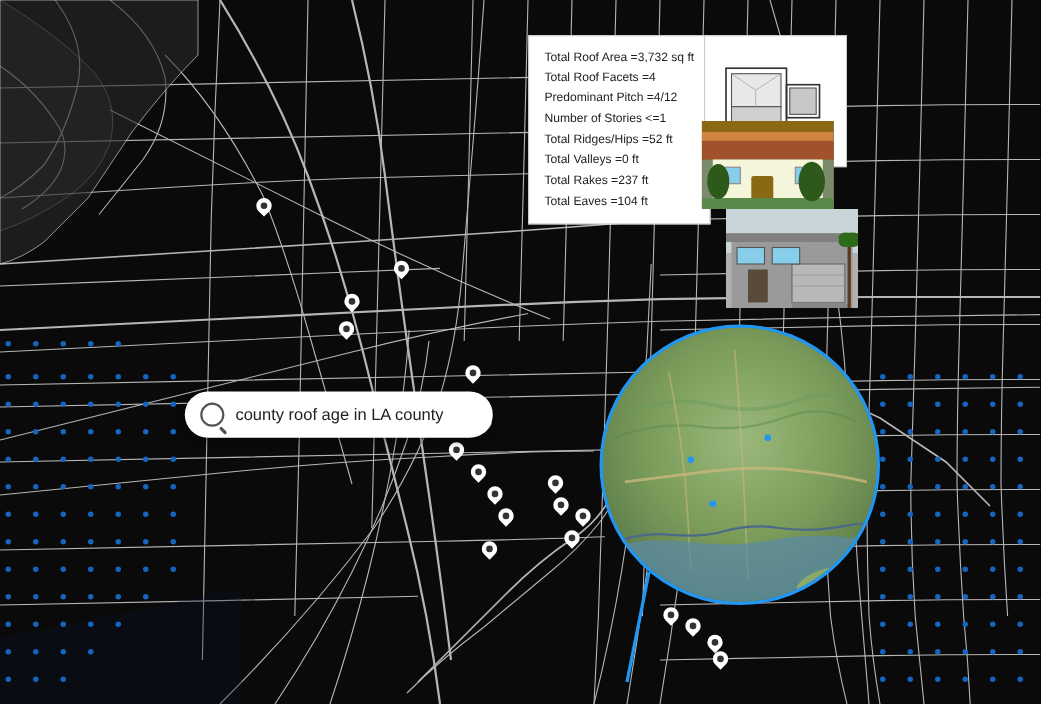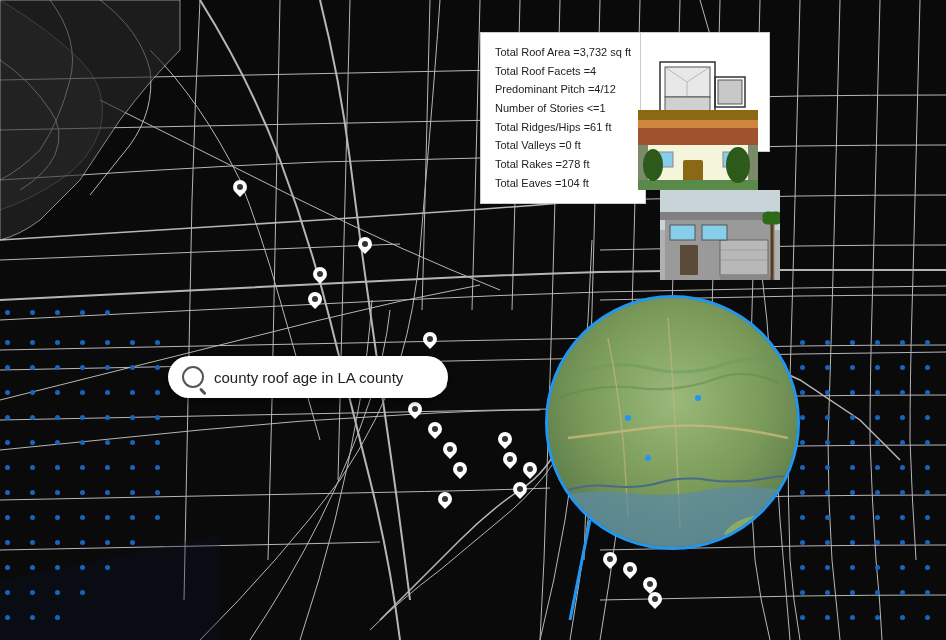--- a/index.html
+++ b/index.html
@@ -447,23 +447,23 @@
     <div class="pin" style="left: 623px; top: 562px;"></div>
     <div class="pin" style="left: 643px; top: 577px;"></div>
     <div class="pin" style="left: 648px; top: 592px;"></div>
   </div>
 
 <div class="info-card">
   <div>Total Roof Area =3,732 sq ft</div>
   <div>Total Roof Facets =4</div>
   <div>Predominant Pitch =4/12</div>
   <div>Number of Stories &lt;=1</div>
-  <div>Total Ridges/Hips =61 ft</div>
+  <div>Total Ridges/Hips =52 ft</div>
   <div>Total Valleys =0 ft</div>
-  <div>Total Rakes =278 ft</div>
+  <div>Total Rakes =237 ft</div>
   <div>Total Eaves =104 ft</div>
 </div>
 
 <div class="roof-diagram">
   <svg width="110" height="100" xmlns="http://www.w3.org/2000/svg">
 
     <rect x="10" y="20" width="55" height="65" fill="none" stroke="#333" stroke-width="1.5"></rect>
     <rect x="65" y="35" width="30" height="30" fill="none" stroke="#333" stroke-width="1.5"></rect>
     <rect x="15" y="25" width="45" height="30" fill="#e8e8e8" stroke="#555" stroke-width="1"></rect>
     <rect x="15" y="55" width="45" height="25" fill="#d0d0d0" stroke="#555" stroke-width="1"></rect>

